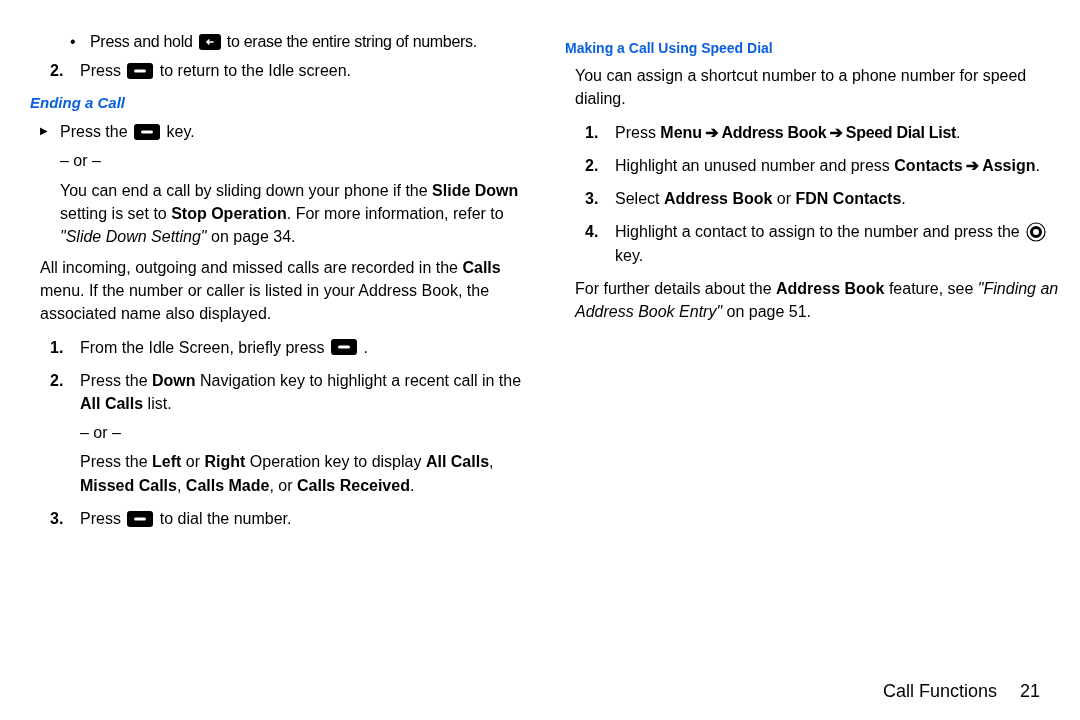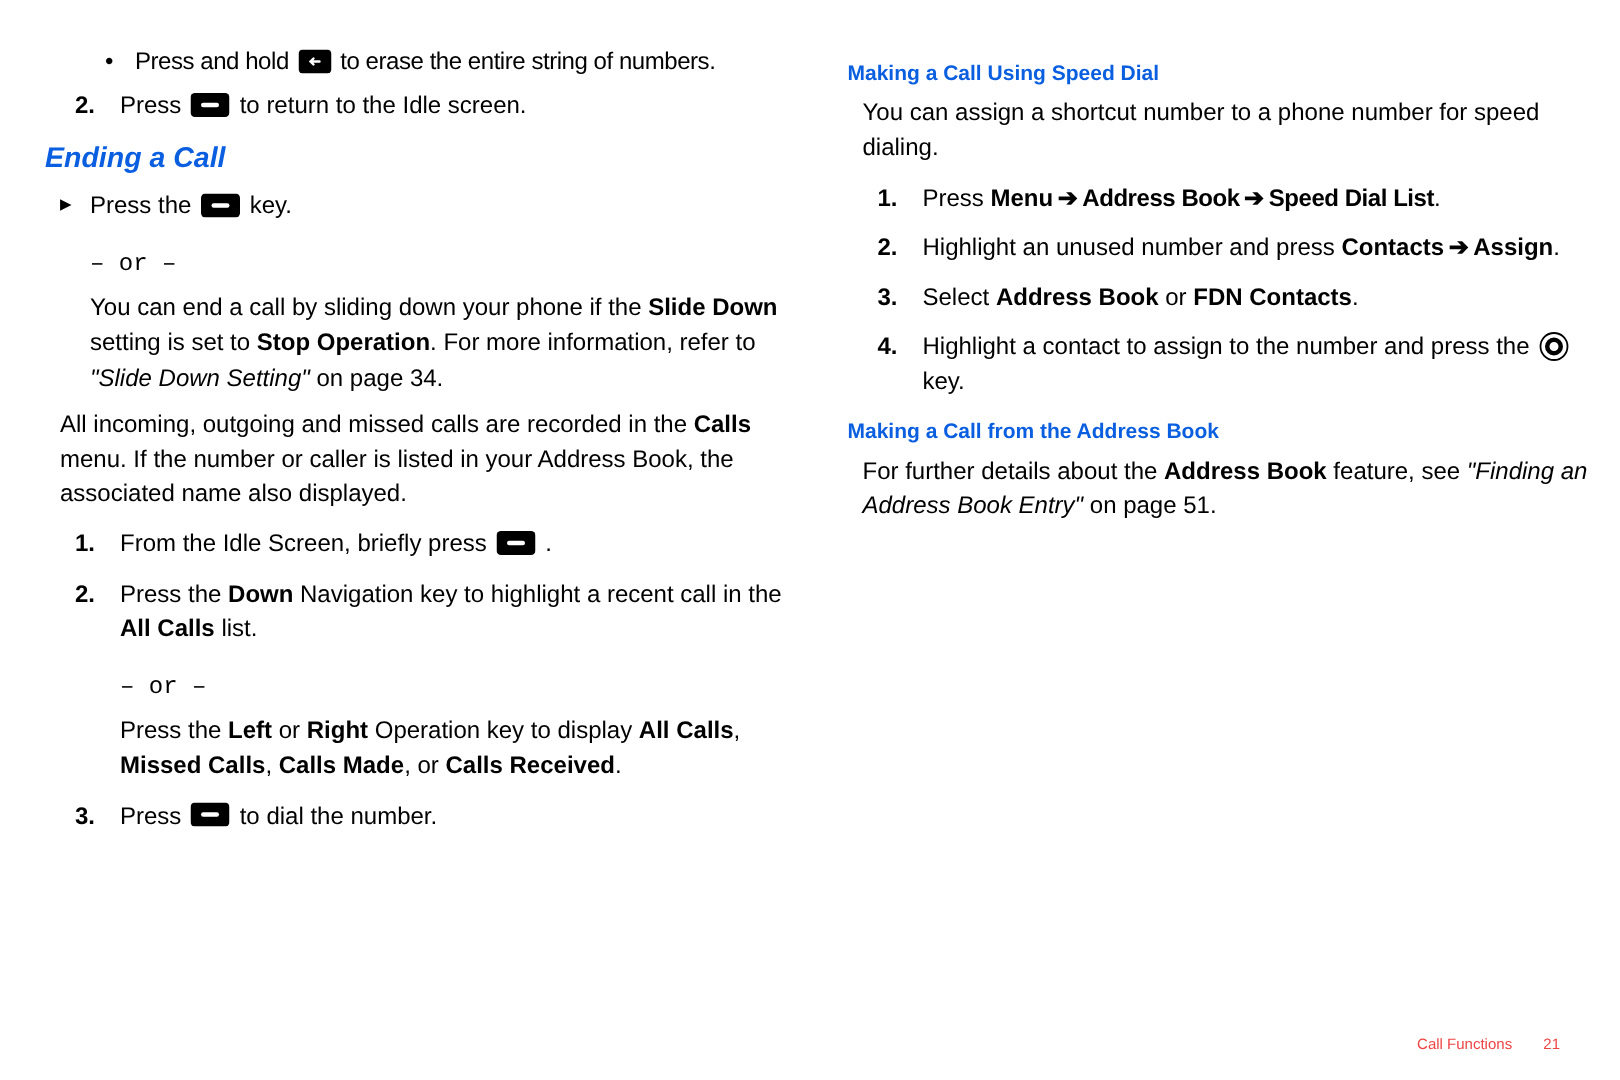--- a/index.html
+++ b/index.html
@@ -25,21 +25,21 @@
   .heading-blue {
     color: #0a5fe0;
     font-weight: bold;
     font-size: 14px;
     margin: 8px 0 6px 0;
   }
   .subheading-blue {
     color: #0a5fe0;
     font-weight: bold;
     font-style: italic;
-    font-size: 19px;
+    font-size: 15px;
     margin: 10px 0 6px 0;
   }
   .bullets { padding-left: 60px; margin: 0 0 6px 0; }
   .bullet-line { position: relative; margin-bottom: 4px; }
   .bullet-dot::before {
     content: "•";
     position: absolute;
     left: -20px;
   }
   .num-list { padding-left: 50px; margin: 0; }
@@ -70,25 +70,25 @@
     border-bottom: 2px solid #000;
     padding: 6px 8px;
     margin: 10px 0 14px 0;
     font-size: 13px;
     line-height: 1.35;
   }
   .footer {
     position: absolute;
     right: 40px;
     bottom: 18px;
-    font-size: 10px;
-    color: #ef4444;
+    font-size: 18px;
+    color: #000000;
   }
   .footer-num { margin-left: 18px; }
-  .indent-or { margin: 16px 0 6px 0; font-family: Liberation Mono, monospace; }
+  .indent-or { margin: 6px 0 6px 0; }
 </style>
 </head>
 <body>
 
 <div class="page">
 
   <div class="col">
 
     <div class="bullets">
       <div class="bullet-line bullet-dot cond">
@@ -202,21 +202,20 @@
         <span class="key-icon">
           <svg width="20" height="20">
               <circle cx="10" cy="10" r="9" fill="#fff" stroke="#000" stroke-width="1.2"></circle>
               <circle cx="10" cy="10" r="4.5" fill="none" stroke="#000" stroke-width="3"></circle>
             </svg>
         </span>
         <span> key.</span>
       </div>
     </div>
 
-    <div class="heading-blue">Making a Call from the Address Book</div>
     <p class="body-text">
       <span>For further details about the </span><span class="b">Address Book</span><span> feature, see </span><span class="i">"Finding an Address Book Entry"</span><span> on page 51.</span>
     </p>
   </div>
 </div>
 
 <div class="footer">
   <span>Call Functions</span>
   <span class="footer-num">21</span>
 </div>

